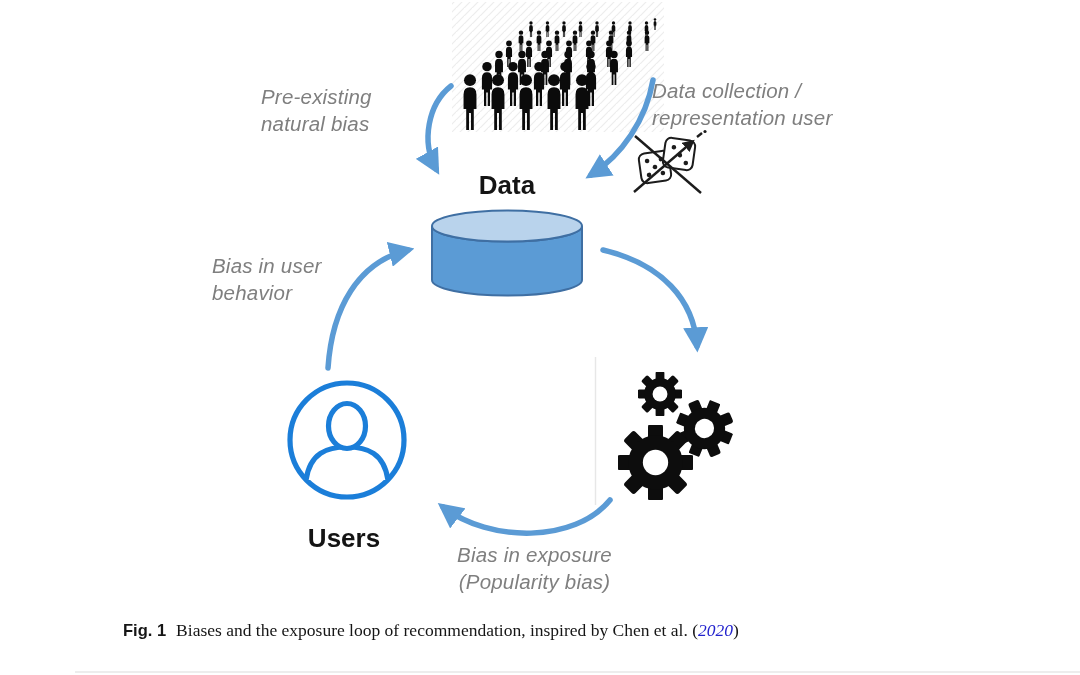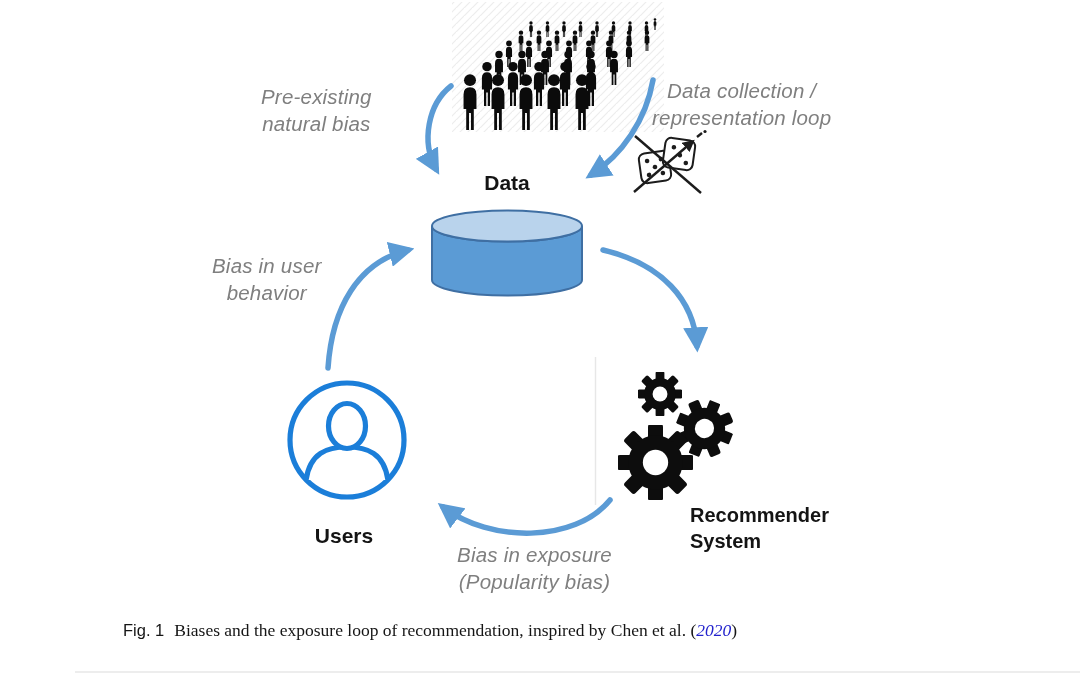--- a/index.html
+++ b/index.html
@@ -1,25 +1,25 @@
 <!DOCTYPE html>
 <html style="--arrow: #5b9bd5; --cylinder-body: #5b9bd5; --cylinder-top: #b9d3ec; --cylinder-stroke: #3f6fa3; --users-icon: #1b7ed9; --gear-black: #0d0d0d; --label-gray: #7f7f7f; --ink: #141414; --link: #2323cd;"><head>
 <meta charset="utf-8">
 <style>
   html,body{margin:0;padding:0;background:#fff;}
   .page{position:relative;width:1080px;height:675px;background:#fff;overflow:hidden;
         font-family:"Liberation Sans",sans-serif;}
   .bias-label{position:absolute;color:var(--label-gray,#7f7f7f);font-style:italic;
-        font-size:20.5px;line-height:1.34;white-space:pre-line;letter-spacing:.2px;text-align:center;}
-  .node-label{position:absolute;color:var(--ink,#141414);font-weight:bold;font-size:21px;
+        font-size:20.5px;line-height:1.34;white-space:pre-line;letter-spacing:.2px;}
+  .node-label{position:absolute;color:var(--ink,#141414);font-weight:bold;font-size:26px;
         line-height:1.3;white-space:pre-line;}
   .centered{text-align:center;}
   .caption{position:absolute;left:123px;top:620px;font-family:"Liberation Serif",serif;
         font-size:17.5px;color:#151515;white-space:nowrap;}
-  .caption .prefix{font-family:"Liberation Sans",sans-serif;font-weight:normal;
+  .caption .prefix{font-family:"Liberation Sans",sans-serif;font-weight:bold;
         font-size:16.5px;padding-right:10px;}
   .caption a{color:var(--link,#2323cd);text-decoration:none;cursor:pointer;font-style:italic;}
   svg.diagram{position:absolute;left:0;top:0;}
   .arrow{fill:none;stroke:var(--arrow,#5b9bd5);stroke-width:5.5;stroke-linecap:round;}
   #ah path{fill:var(--arrow,#5b9bd5);}
   #ahb path{fill:#1c1c1c;}
   .cyl-body{fill:var(--cylinder-body,#5b9bd5);stroke:var(--cylinder-stroke,#3f6fa3);stroke-width:2;}
   .cyl-top{fill:var(--cylinder-top,#b9d3ec);stroke:var(--cylinder-stroke,#3f6fa3);stroke-width:2;}
   .crowd-person{fill:#0b0b0b;}
   .gear-body{fill:var(--gear-black,#0d0d0d);}
@@ -158,28 +158,26 @@
       <use href="#gear" x="618" y="425" width="75" height="75"></use>
     </g>
 
     <line class="hairline" x1="595.5" y1="357" x2="595.5" y2="505"></line>
     <line class="hairline" x1="75" y1="672" x2="1080" y2="672"></line>
   </svg>
 
   <div class="bias-label" style="left:261px;top:83px">Pre-existing
 natural bias</div>
   <div class="bias-label" style="left:652px;top:77px">Data collection /
-representation loop</div>
+representation user</div>
   <div class="bias-label" style="left:212px;top:252px">Bias in user
 behavior</div>
   <div class="bias-label centered" style="left:417px;top:541px;width:235px">Bias in exposure
 (Popularity bias)</div>
 
   <div class="node-label centered" style="left:447px;top:169px;width:120px">Data</div>
   <div class="node-label centered" style="left:292px;top:522px;width:104px">Users</div>
-  <div class="node-label" style="left:690px;top:502px;font-size:20px">Recommender
-System</div>
 
   <div class="caption">
     <span class="prefix">Fig. 1</span><span>Biases and the exposure loop of recommendation, inspired by Chen et al. (</span><a>2020</a><span>)</span>
   </div>
 
 </div>
 
 </body></html>

